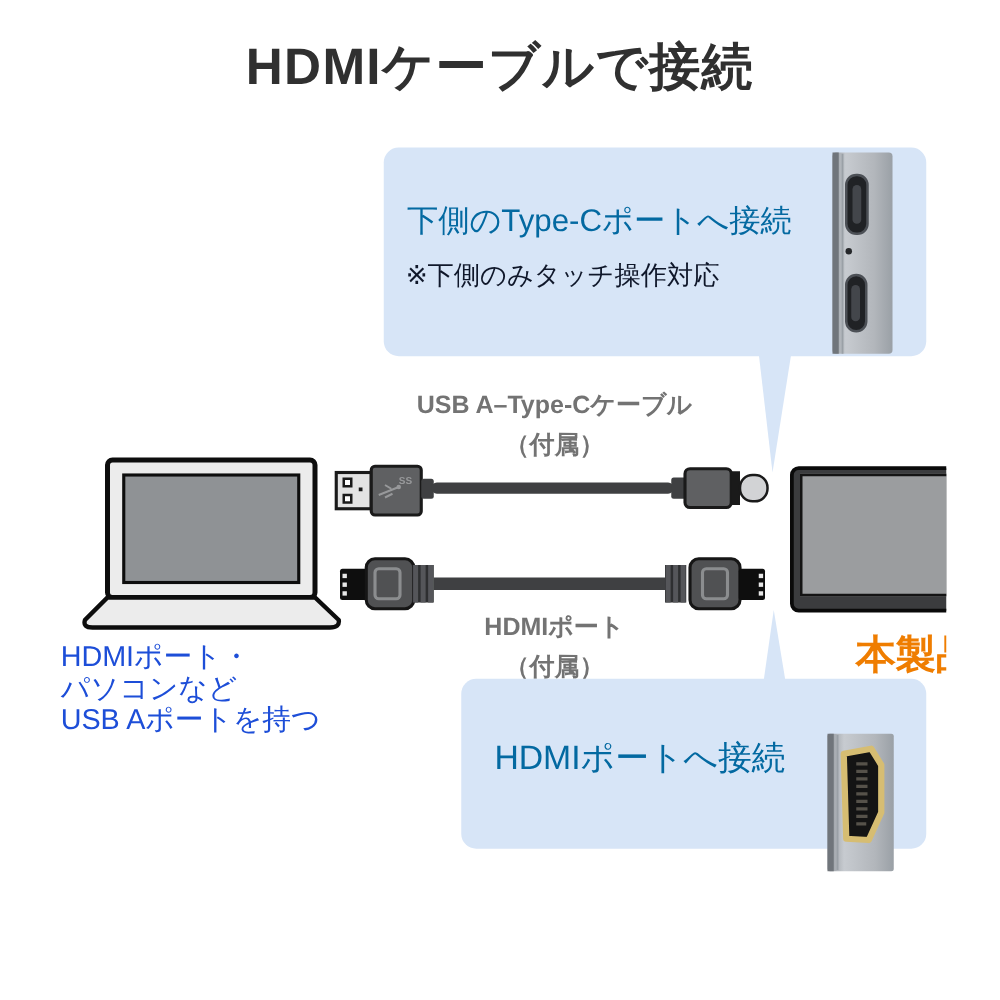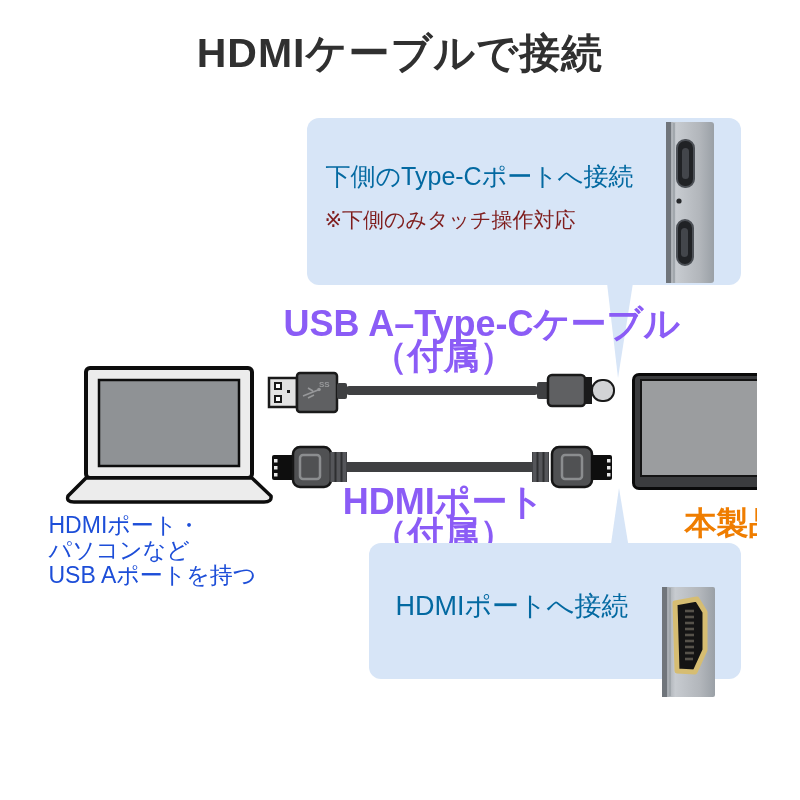--- a/index.html
+++ b/index.html
@@ -46,38 +46,38 @@
     position: absolute;
     font-weight: normal;
     color: #0369a1;
     white-space: nowrap;
   }
   .callout-top .callout-heading { left: 19px; top: 42px; font-size: 25px; }
   .callout-top .callout-note {
     position: absolute;
     left: 18px; top: 88px;
     font-size: 21px;
-    color: #7f1d1d;
+    color: #0f172a;
     white-space: nowrap;
   }
   .callout-bottom .callout-heading { left: 27px; top: 45px; font-size: 27px; }
 
   .illus { position: absolute; }
   .typec-photo   { left: 618px; top: 121px; }
   .hdmiport-photo{ left: 616px; top: 586px; }
   .laptop-illus  { left: 12px;  top: 362px; }
   .usb-cable-illus  { left: 222px; top: 368px; }
   .hdmi-cable-illus { left: 222px; top: 444px; }
 
   .cable-label {
     position: absolute;
     text-align: center;
     font-weight: bold;
-    color: #8b5cf6;
-    font-size: 36px;
+    color: #737373;
+    font-size: 20px;
     line-height: 32px;
     white-space: nowrap;
   }
   .usb-cable-label  { left: 240px; top: 308px; width: 320px; }
   .hdmi-cable-label { left: 240px; top: 486px; width: 320px; }
 
   .laptop-caption {
     position: absolute;
     left: 5px; top: 513px;
     width: 245px;

